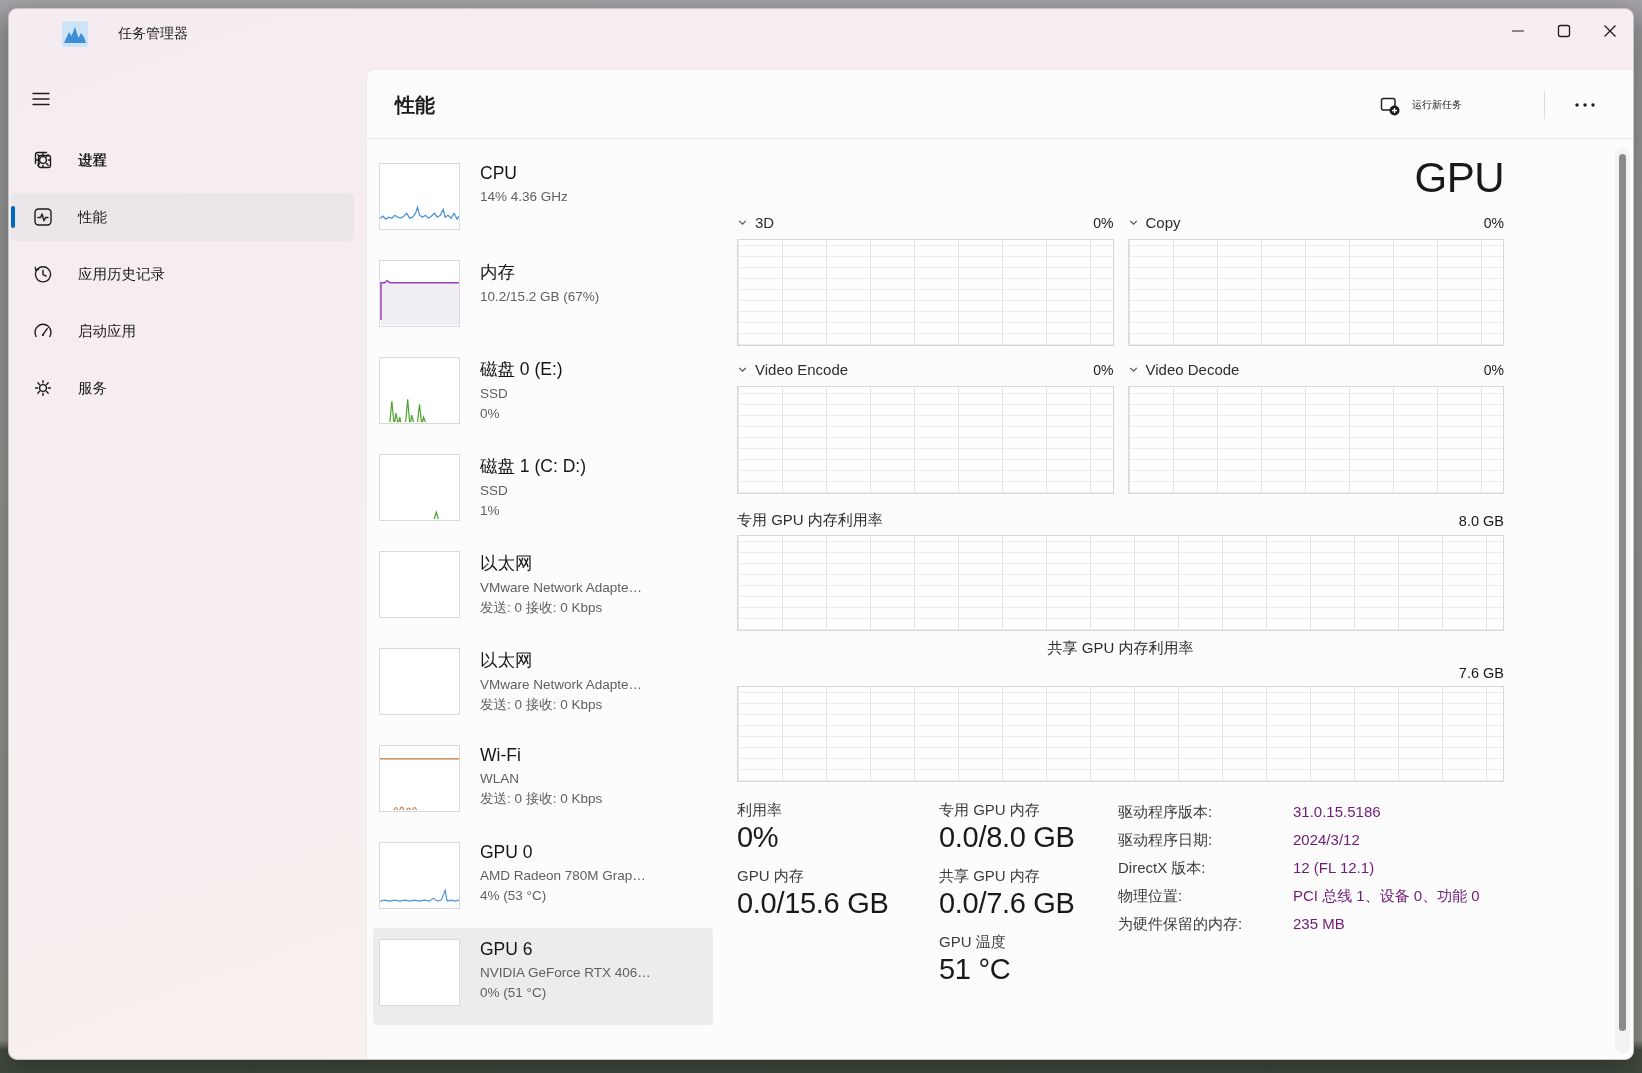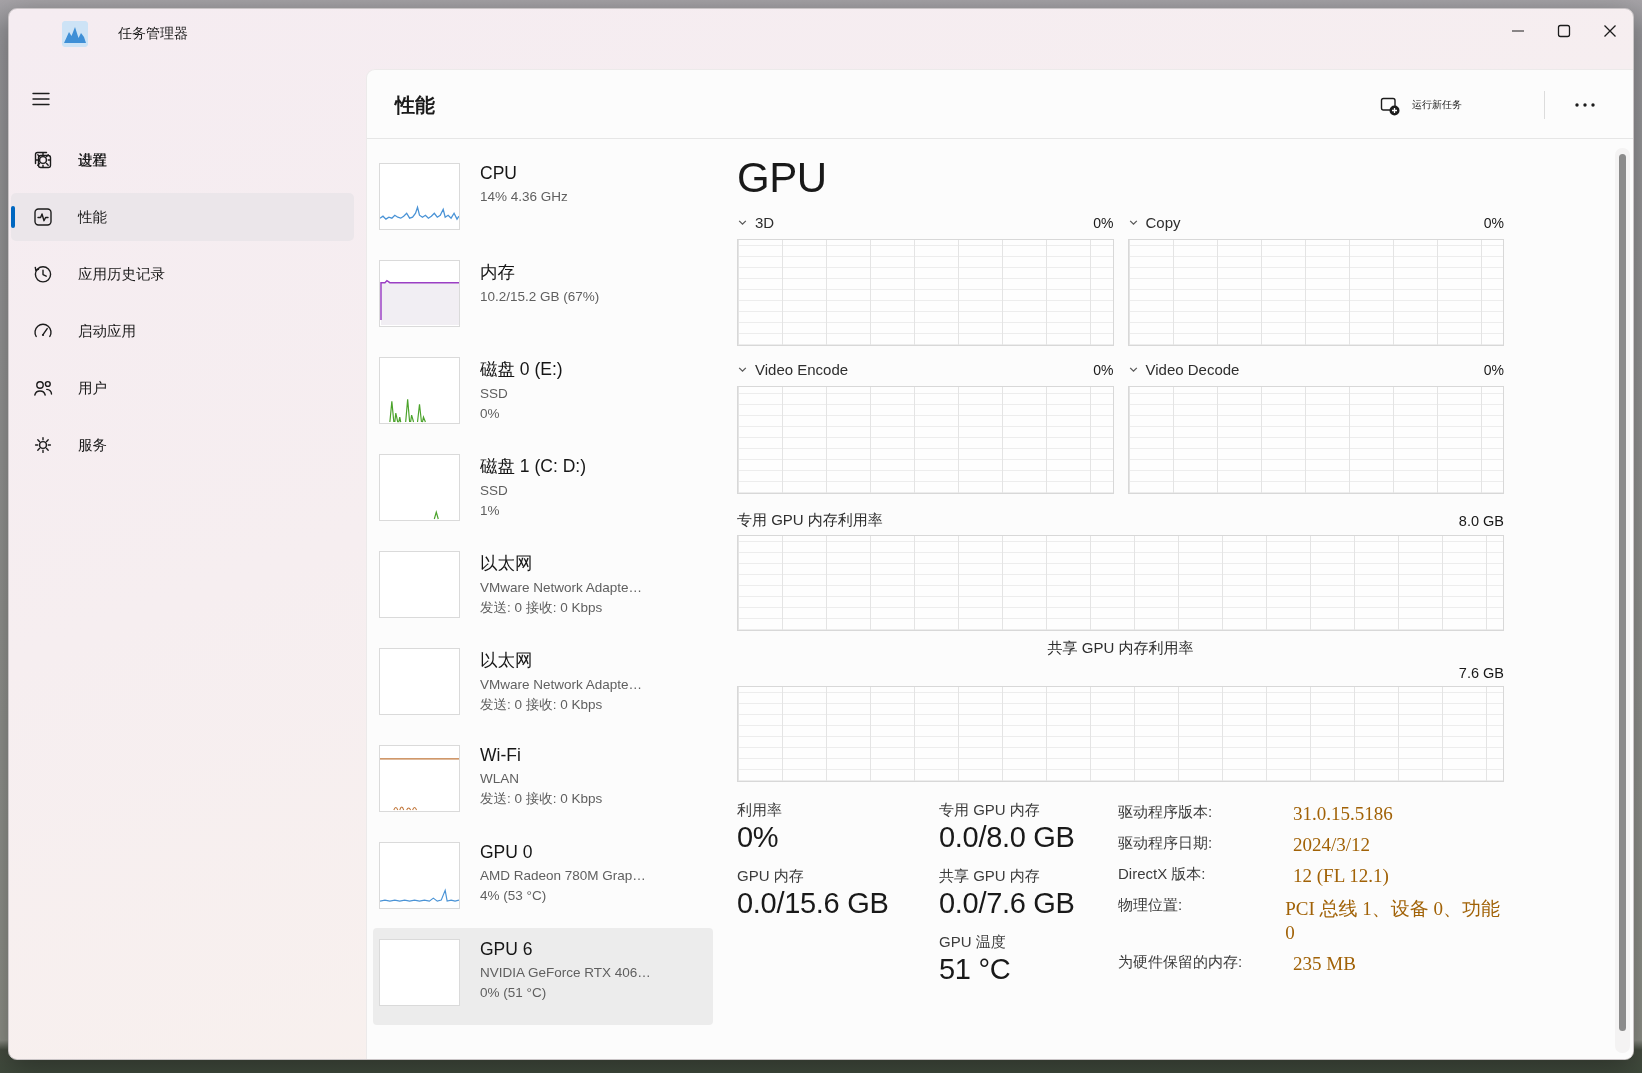--- a/index.html
+++ b/index.html
@@ -45,21 +45,21 @@
   
   .perf-list { position:absolute; left:6px; top:82px; width:340px; }
   .perf-item { display:flex; gap:20px; align-items:flex-start; padding:11px 0 0 6px; height:97px; border-radius:4px; }
   .perf-item.selected { background:#ececec; }
   .mini-chart { width:81px; height:67px; background:#fff; border:1px solid #dadada; flex:0 0 81px; }
   .perf-name { font-size:17.5px; color:#161616; margin-bottom:3px; }
   .perf-sub { font-size:13.5px; color:#5f5f5f; line-height:1.45; }
 
   
   .detail { position:absolute; left:370px; top:70px; right:129px; }
-  .detail-title-row { display:flex; justify-content:flex-start; align-items:flex-end; margin-top:14px; }
+  .detail-title-row { display:flex; justify-content:flex-end; align-items:flex-end; margin-top:14px; }
   .gpu-title { font-size:42px; color:#191919; font-weight:500; letter-spacing:-.5px; }
   .gpu-subtitle { font-size:20px; color:#191919; padding-bottom:6px; }
   .chart-head { display:flex; align-items:center; gap:7px; font-size:15px; color:#2e2e2e; }
   .chart-head .pct { margin-left:auto; font-size:14px; color:#191919; }
   .grid-chart { background-color:#fefefe; border:1px solid #d8d8d8;
     background-image:
       repeating-linear-gradient(90deg,#e4e4e4 0 1px,transparent 1px 44px),
       repeating-linear-gradient(0deg,#ededed 0 1px,transparent 1px 11px); }
   .charts-2col { display:flex; gap:14px; }
   .charts-2col .gcol { flex:1; }
@@ -75,21 +75,21 @@
   
   .stats { display:flex; margin-top:19px; }
   .stat-col1 { width:202px; }
   .stat-col2 { width:179px; }
   .stat { margin-bottom:13px; }
   .stat-label { font-size:15px; color:#3c3c3c; margin-bottom:1px; }
   .stat-value { font-size:29px; color:#191919; letter-spacing:-.3px; }
   .info-col { flex:1; padding-top:2px; }
   .info-row { display:flex; margin-bottom:9px; }
   .info-label { width:175px; font-size:15px; color:#3c3c3c; }
-  .info-value { font-size:19px; color:#a16207;font-family:Liberation Serif, serif; }
+  .info-value { font-size:15px; color:#701a75; }
 
   
   .scrollbar { position:absolute; right:3px; top:78px; bottom:6px; width:15px; background:#f4f3f3; border-radius:7px; }
   .scroll-thumb { position:absolute; left:4px; right:4px; top:6px; bottom:22px; background:#8b8b8b; border-radius:4px; }
 
   svg { display:block; }
   .ico { stroke:#1c1c1c; fill:none; stroke-width:1.4; stroke-linecap:round; stroke-linejoin:round; }
   .line-cpu { stroke:var(--cpu_line); } .line-mem { stroke:var(--memory_line); }
   .fill-mem { fill:var(--memory_fill); }
   .line-disk { stroke:var(--disk_line); } .line-wifi { stroke:var(--wifi_line); }
@@ -162,29 +162,20 @@
       <button class="nav-item">
         <svg class="nav-icon" viewBox="0 0 24 24">
             <path class="ico" d="M5.2 17.5 a8 8 0 1 1 13.6 0"></path>
             <line class="ico" x1="12" y1="15.6" x2="16.2" y2="9.6"></line>
             <circle cx="12" cy="16" r="1.1" fill="#1c1c1c"></circle>
           </svg>
         <span class="nav-label">启动应用</span>
       </button>
       <button class="nav-item">
         <svg class="nav-icon" viewBox="0 0 24 24">
-            <circle class="ico" cx="9" cy="9" r="3.2"></circle>
-            <path class="ico" d="M3.8 19 a5.4 5.4 0 0 1 10.4 0"></path>
-            <circle class="ico" cx="16.8" cy="8" r="2.4"></circle>
-            <path class="ico" d="M15.8 13.4 a4.6 4.6 0 0 1 4.7 4.6"></path>
-          </svg>
-        <span class="nav-label">用户</span>
-      </button>
-      <button class="nav-item">
-        <svg class="nav-icon" viewBox="0 0 24 24">
             <circle class="ico" cx="12" cy="12" r="3.4"></circle>
             <path class="ico" d="M12 4.6 v2.2 M12 17.2 v2.2 M4.6 12 h2.2 M17.2 12 h2.2 M6.8 6.8 l1.6 1.6 M15.6 15.6 l1.6 1.6 M17.2 6.8 l-1.6 1.6 M8.4 15.6 l-1.6 1.6"></path>
           </svg>
         <span class="nav-label">服务</span>
       </button>
     </div>
 
     <div class="nav nav-bottom">
       <button class="nav-item">
         <svg class="nav-icon" viewBox="0 0 24 24">

